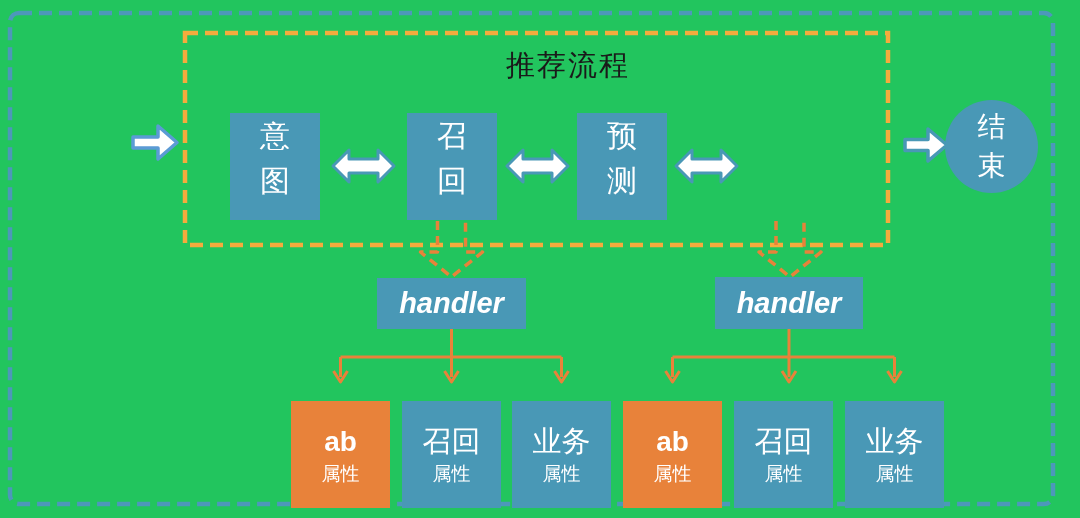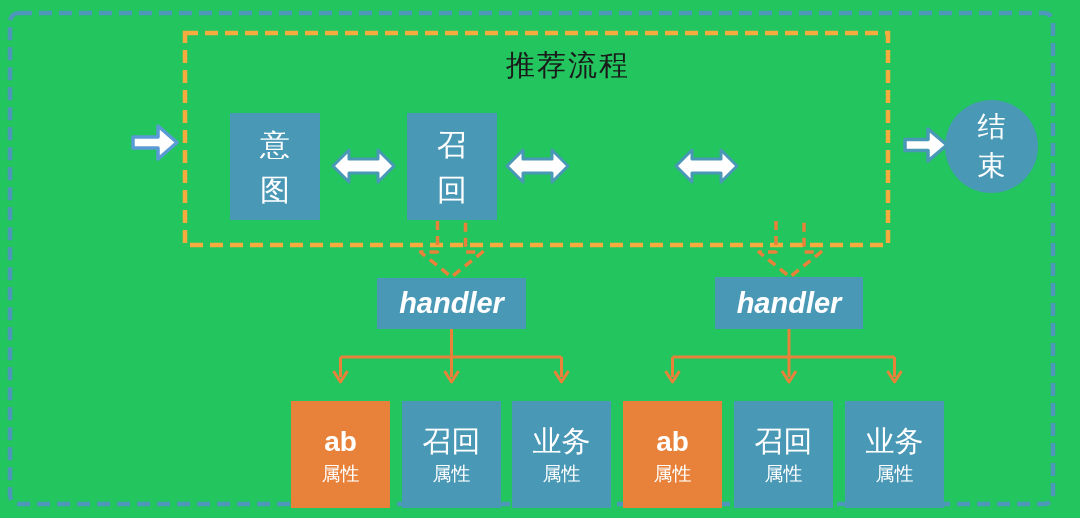--- a/index.html
+++ b/index.html
@@ -11,21 +11,21 @@
   .abs{position:absolute;box-sizing:border-box;}
   .circle{
     background:#4998B6;border-radius:50%;color:#ffffff;
     display:flex;align-items:center;justify-content:center;text-align:center;
   }
   .circle .stack, .stepbox .stack{
     width:1.1em;word-break:break-all;line-height:1.38;font-size:28px;
   }
   .stepbox{
     background:#4998B6;color:#ffffff;
-    display:flex;align-items:center;justify-content:center;text-align:center;
+    display:flex;align-items:flex-start;justify-content:center;text-align:center;
   }
   .stepbox .stack{font-size:30px;line-height:1.5;}
   .title{
     font-size:29px;color:#1a1a1a;text-align:center;letter-spacing:2px;
   }
   .handler{
     background:#4998B6;color:#ffffff;display:flex;align-items:center;justify-content:center;
     font-family:"Liberation Sans","DejaVu Sans",sans-serif;font-weight:bold;font-size:29px;font-style:italic;
   }
   .attrbox{
@@ -73,20 +73,23 @@
   <div class="abs circle" style="left:945px;top:100px;width:93px;height:93px;">
     <div class="stack">结束</div>
   </div>
 
   <div class="abs stepbox" style="left:230px;top:113px;width:90px;height:107px;">
     <div class="stack">意图</div>
   </div>
   <div class="abs stepbox" style="left:407px;top:113px;width:90px;height:107px;">
     <div class="stack">召回</div>
   </div>
+  <div class="abs stepbox" style="left:577px;top:113px;width:90px;height:107px;">
+    <div class="stack">预测</div>
+  </div>
 
   <div class="abs handler" style="left:377px;top:278px;width:149px;height:51px;">handler</div>
   <div class="abs handler" style="left:715px;top:277px;width:148px;height:52px;">handler</div>
 
   <div class="abs attrbox orange" style="left:291px;top:385px;">
     <span class="l1 latin">ab</span>
     <span class="l2">属性</span>
   </div>
   <div class="abs attrbox teal" style="left:402px;top:385px;">
     <span class="l1">召回</span>

